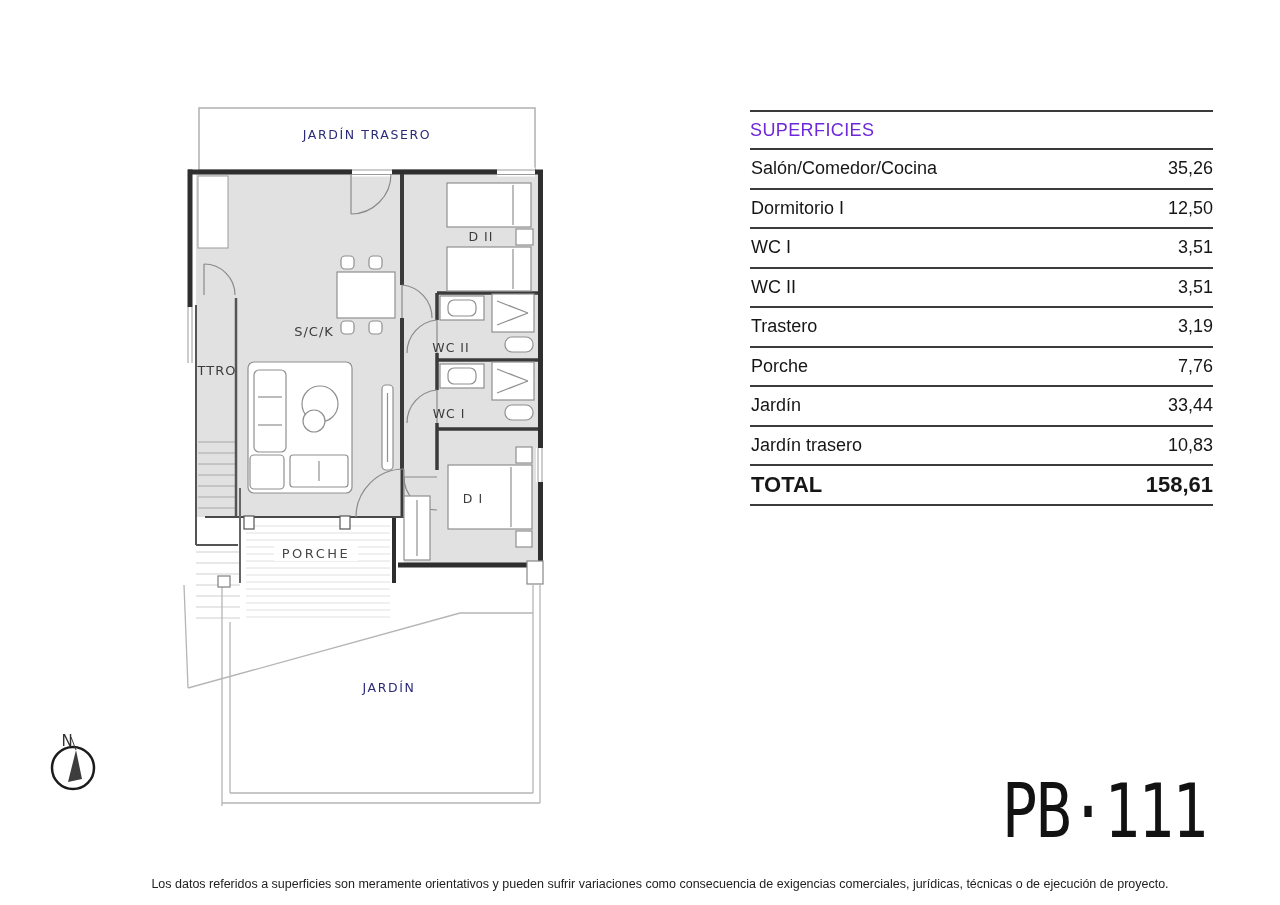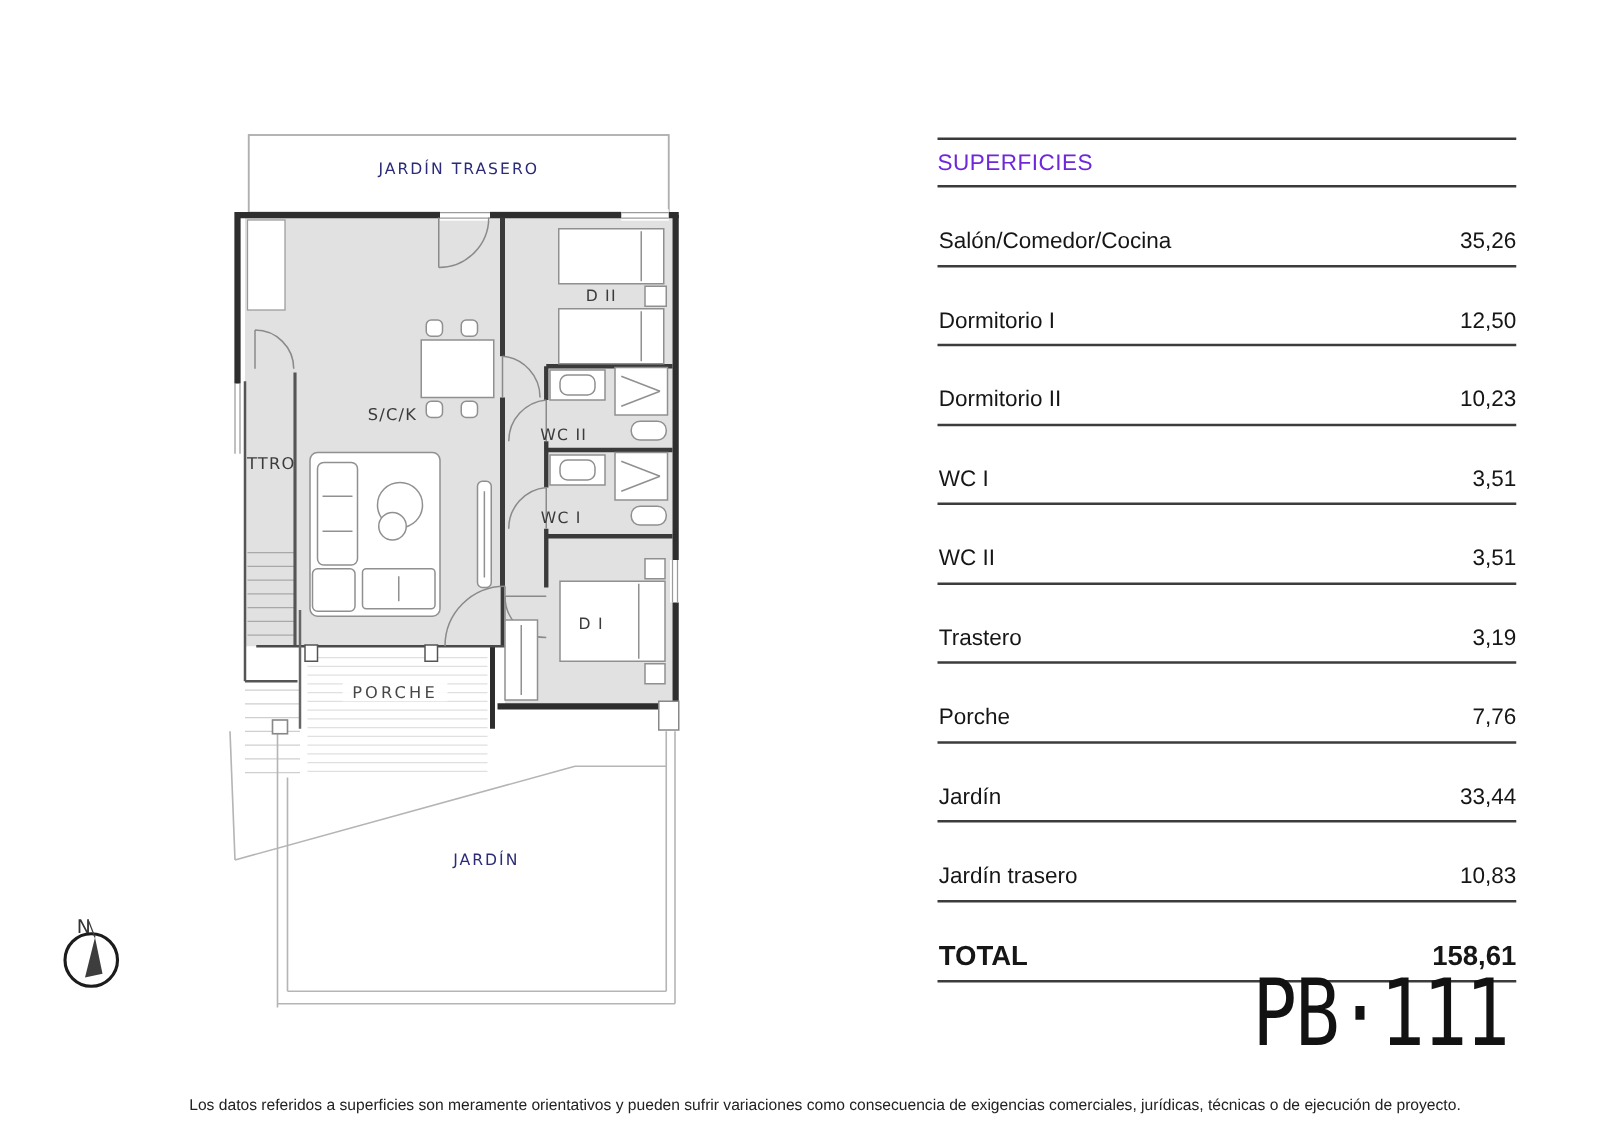--- a/index.html
+++ b/index.html
@@ -8,21 +8,21 @@
     font-family:"Liberation Sans", sans-serif;color:#1a1a1a;
   }
   
   .surfaces{position:absolute;left:750px;top:110px;width:463px;}
   .s-title{
     border-top:2px solid #3a3a3a;border-bottom:2px solid #3a3a3a;
     height:36px;line-height:36px;font-size:18px;letter-spacing:.4px;color:#6d28d9;
   }
   .s-row{
     display:flex;justify-content:space-between;align-items:center;
-    height:37.5px;border-bottom:2px solid #3c3c3c;font-size:18px;color:#161616;margin-top:24px;
+    height:37.5px;border-bottom:2px solid #3c3c3c;font-size:18px;color:#161616;
   }
   .s-row .s-label{padding-left:1px;}
   .s-row .s-value{text-align:right;}
   .s-row.total{font-weight:bold;font-size:22px;height:38px;}
   
   .plan-code{
     position:absolute;top:774px;right:74px;
     font-family:"DejaVu Sans Mono", monospace;font-size:74px;line-height:74px;
     color:#121212;letter-spacing:-2px;transform:scaleX(.8);transform-origin:100% 50%;
     white-space:nowrap;
@@ -242,24 +242,20 @@
 
     <div class="s-row">
       <span class="s-label">Salón/Comedor/Cocina</span>
       <span class="s-value">35,26</span>
     </div>
     <div class="s-row">
       <span class="s-label">Dormitorio I</span>
       <span class="s-value">12,50</span>
     </div>
     <div class="s-row">
-      <span class="s-label">Dormitorio II</span>
-      <span class="s-value">10,23</span>
-    </div>
-    <div class="s-row">
       <span class="s-label">WC I</span>
       <span class="s-value">3,51</span>
     </div>
     <div class="s-row">
       <span class="s-label">WC II</span>
       <span class="s-value">3,51</span>
     </div>
     <div class="s-row">
       <span class="s-label">Trastero</span>
       <span class="s-value">3,19</span>

